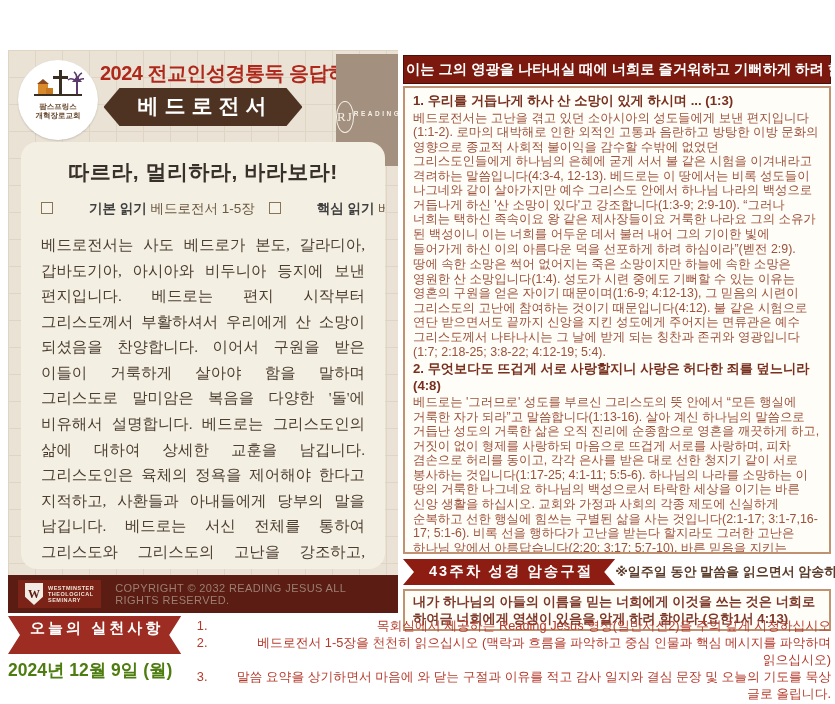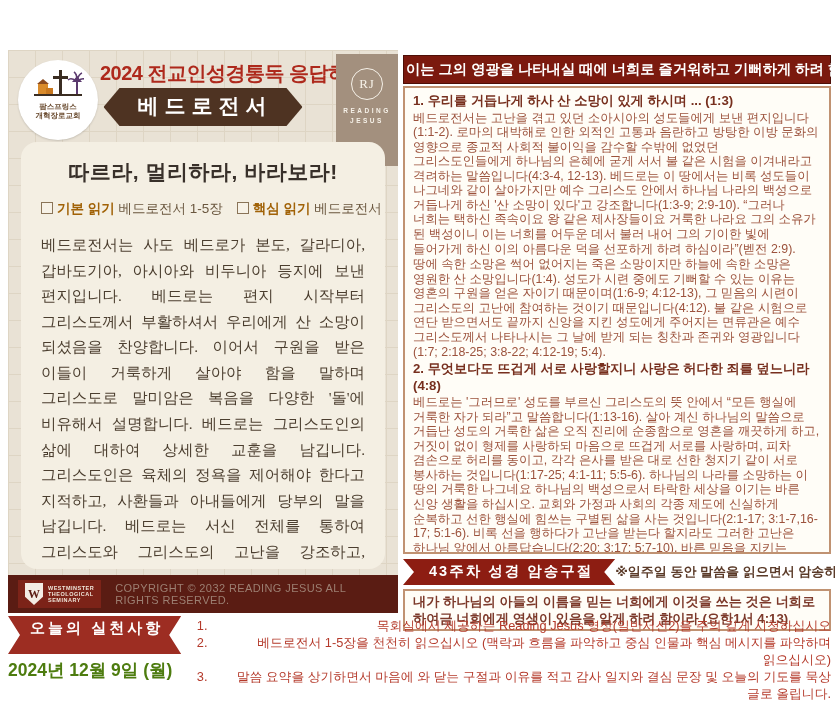--- a/index.html
+++ b/index.html
@@ -22,21 +22,21 @@
   .lp-head{position:relative;height:118px;}
   .church-logo{
     position:absolute;left:10px;top:10px;width:80px;height:80px;border-radius:50%;
     background:#ffffff;box-shadow:0 1px 2px rgba(0,0,0,.15);
     display:flex;flex-direction:column;align-items:center;justify-content:flex-start;
   }
   .church-art{margin-top:8px;}
   .church-name{font-size:7.5px;font-weight:bold;color:#6a4b2f;line-height:1.25;text-align:center;font-family:Liberation Serif, serif;}
   .rj-logo{
     position:absolute;right:0;top:4px;width:62px;height:112px;background:#a3907e;
-    display:flex;flex-direction:column;align-items:center;justify-content:flex-start;color:#f6f1e8;margin-left:17px;
+    display:flex;flex-direction:row;align-items:center;justify-content:flex-start;color:#f6f1e8;margin-left:17px;
   }
   .rj-circle{
     margin-top:14px;width:30px;height:30px;border:1.5px solid #f6f1e8;border-radius:50%;
     display:flex;align-items:center;justify-content:center;
     font-family:"Liberation Serif",serif;font-size:13px;letter-spacing:1px;
   }
   .rj-word{font-size:6.5px;letter-spacing:2.5px;font-weight:bold;margin-top:7px;}
   .rj-word + .rj-word{margin-top:3px;}
   .campaign-title{
     position:absolute;left:92px;right:66px;top:10px;text-align:center;
@@ -55,21 +55,21 @@
   .lp-card{
     position:absolute;left:13px;right:13px;top:92px;bottom:44px;
     background:#f4efe3;border-radius:16px;padding:12px 20px;box-sizing:border-box;overflow:hidden;
   }
   .headline{
     text-align:center;color:#38302a;font-weight:bold;font-size:21px;letter-spacing:0.5px;margin-top:4px;
   }
   .check-line{
     margin-top:14px;text-align:center;font-size:13.5px;color:#6a573f;white-space:nowrap;
   }
-  .check-line b{color:#a16207;}
+  .check-line b{color:#404040;margin-left:32px;}
   .checkbox{
     display:inline-block;width:10px;height:10px;border:1.5px solid #8a7458;background:#f7f2e7;
     vertical-align:-1px;margin-right:4px;
   }
   .check-gap{display:inline-block;width:14px;}
   .intro-par{
     margin-top:14px;font-family:"Liberation Serif","DejaVu Serif",serif;
     font-size:15.4px;line-height:1.66;color:#4b3e2f;text-align:justify;word-break:keep-all;
   }
   .lp-footer{

